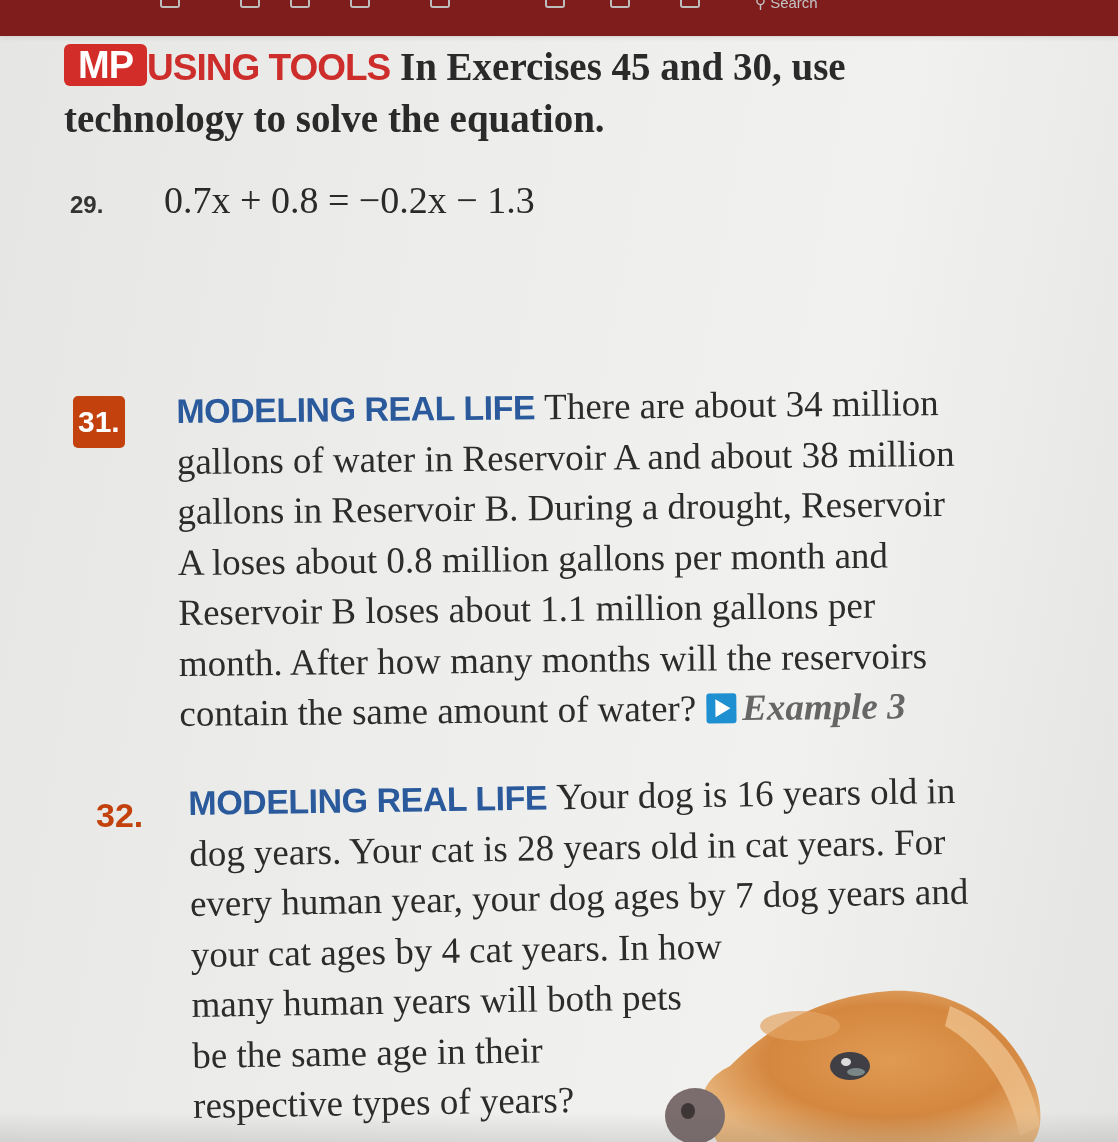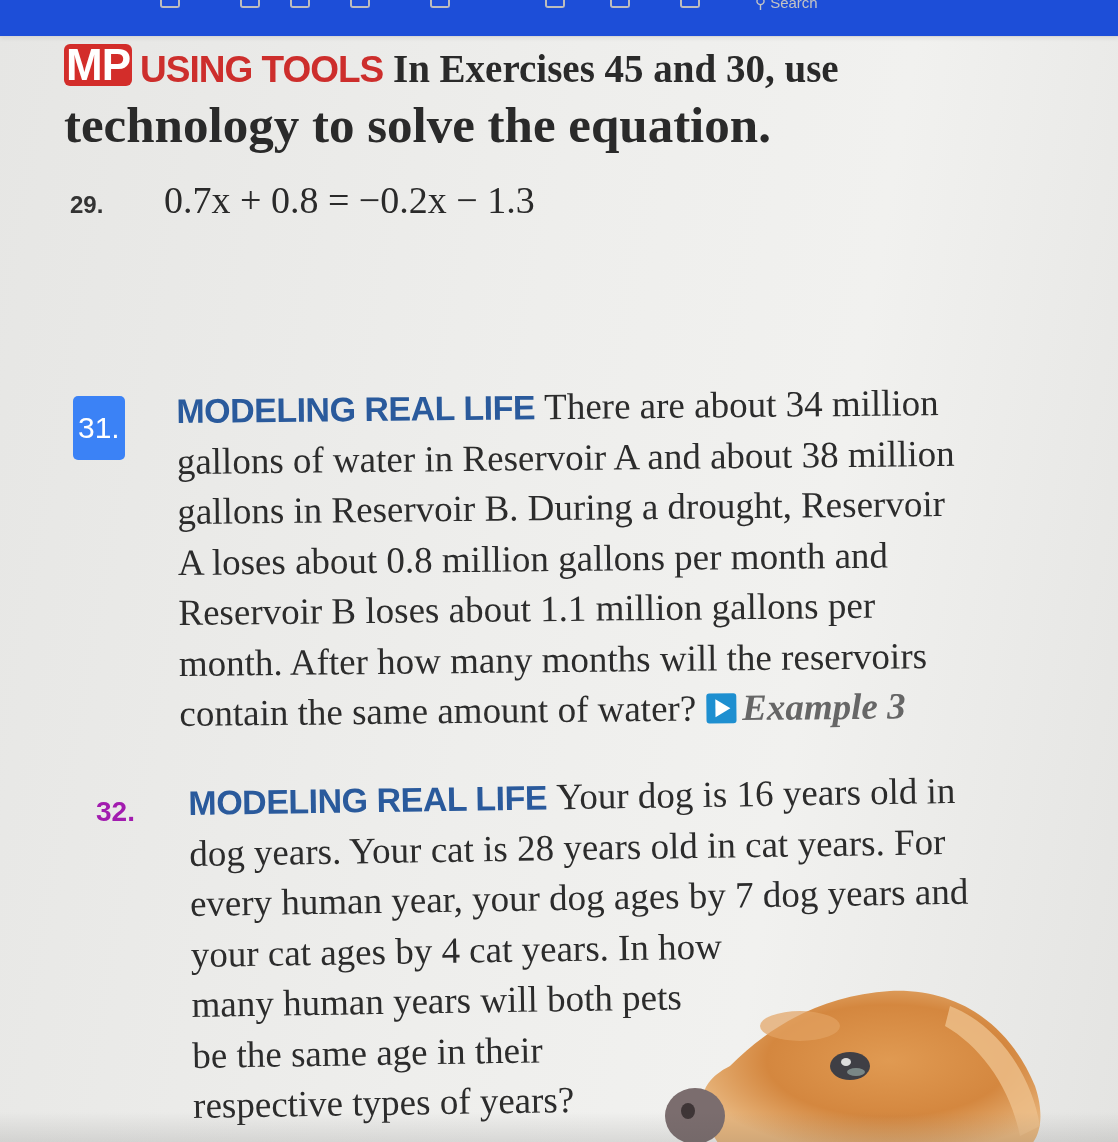--- a/index.html
+++ b/index.html
@@ -3,49 +3,49 @@
   <meta charset="utf-8">
   <style>
     html, body { margin: 0; padding: 0; }
     body {
       width: 1118px; height: 1142px; overflow: hidden; position: relative;
       background: linear-gradient(100deg, #e6e6e4 0%, #eeeeec 45%, #f1f1ef 70%, #e4e4e2 100%);
       font-family: "Liberation Serif", serif; color: #2a2a2a;
     }
     .toolbar {
       position: absolute; left: 0; top: 0; width: 1118px; height: 36px;
-      background: #1d4ed8; border-bottom: 1px solid #d7d7d7;
+      background: #7f1d1d; border-bottom: 1px solid #d7d7d7;
       box-shadow: 0 2px 4px rgba(0,0,0,0.06);
     }
     .tb-icon { position: absolute; top: -6px; width: 16px; height: 12px; border: 2px solid #bdbdbd; border-top: none; border-radius: 0 0 3px 3px; }
     .tb-search { position: absolute; left: 755px; top: -6px; font-family: "Liberation Sans", sans-serif; font-size: 15px; color: #c4c4c4; }
     .page { position: absolute; left: 0; top: 36px; width: 1118px; height: 1106px; }
 
     .header-line { position: absolute; left: 64px; top: 8px; font-size: 39px; font-weight: bold; white-space: nowrap; }
     .mp-badge {
       display: inline-block; background: #d32d2a; color: #ffffff;
-      font-family: "Liberation Sans", sans-serif; font-weight: bold; font-size: 44px;
-      padding: 0 2px; border-radius: 6px; line-height: 42px; vertical-align: 2px; letter-spacing: -1px; text-align: center;
+      font-family: "Liberation Sans", sans-serif; font-weight: bold; font-size: 38px;
+      padding: 0 14px; border-radius: 6px; line-height: 42px; vertical-align: 2px; letter-spacing: -1px; text-align: center;
     }
-    .using-tools { font-family: "Liberation Sans", sans-serif; color: #cd2e2c; font-weight: bold; font-size: 37px; letter-spacing: -1px; margin-left: 8px; }
-    .header-line2 { position: absolute; left: 64px; top: 60px; font-size: 51px; font-weight: bold; }
+    .using-tools { font-family: "Liberation Sans", sans-serif; color: #cd2e2c; font-weight: bold; font-size: 37px; letter-spacing: -1px; }
+    .header-line2 { position: absolute; left: 64px; top: 60px; font-size: 39px; font-weight: bold; }
 
     .exercise { position: absolute; left: 70px; font-size: 38px; white-space: nowrap; }
     .ex-num { font-family: "Liberation Sans", sans-serif; font-weight: bold; color: #333; font-size: 24px; display: inline-block; width: 94px; }
 
     .ex31-num {
       position: absolute; left: 73px; top: 360px;
-      background: #3b82f6; color: #fff; font-family: "Liberation Sans", sans-serif; font-weight: normal;
-      font-size: 30px; padding: 12px 5px; border-radius: 5px; line-height: 40px;
+      background: #c2410c; color: #fff; font-family: "Liberation Sans", sans-serif; font-weight: bold;
+      font-size: 30px; padding: 6px 5px; border-radius: 5px; line-height: 40px;
     }
     .ex-block { position: absolute; font-size: 37px; line-height: 50.5px; color: #2c2c2c; }
     .ex-block .lead { font-family: "Liberation Sans", sans-serif; font-weight: bold; color: #2a5a9c; font-size: 34px; letter-spacing: -0.5px; }
     .ex31 { left: 176px; top: 350px; width: 900px; transform: rotate(-0.6deg); transform-origin: left top; }
     .ex32 { left: 188px; top: 742px; width: 880px; transform: rotate(-0.9deg); transform-origin: left top; }
-    .ex32-num { position: absolute; left: 96px; top: 760px; font-family: "Liberation Sans", sans-serif; font-weight: bold; font-size: 28px; color: #a21caf; }
+    .ex32-num { position: absolute; left: 96px; top: 760px; font-family: "Liberation Sans", sans-serif; font-weight: bold; font-size: 34px; color: #c2410c; }
     .play-icon {
       display: inline-block; width: 30px; height: 30px; background: #1e8fd0; border-radius: 3px;
       vertical-align: -3px; position: relative; margin: 0 6px 0 10px;
     }
     .play-icon::after {
       content: ""; position: absolute; left: 9px; top: 6px;
       border-left: 15px solid #fff; border-top: 9px solid transparent; border-bottom: 9px solid transparent;
     }
     .example-link { font-style: italic; font-weight: bold; color: #666; }
 

